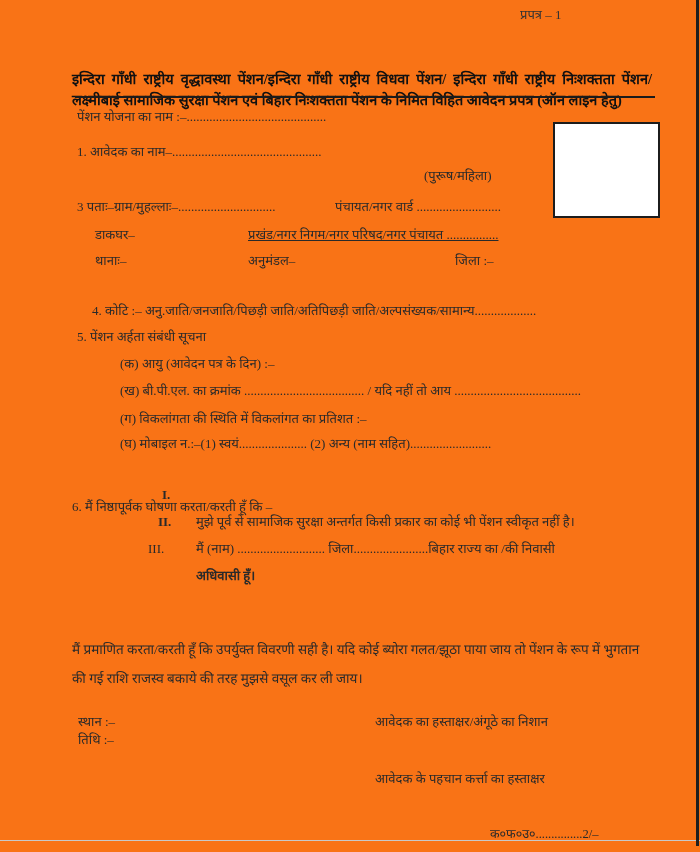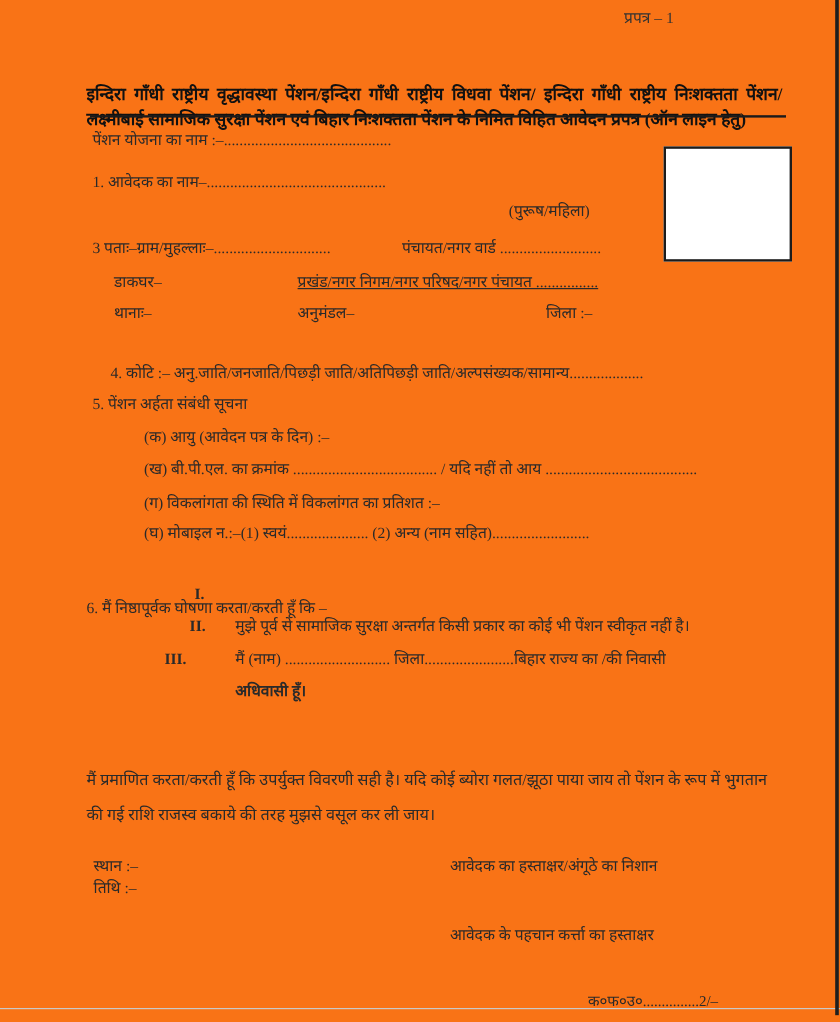--- a/index.html
+++ b/index.html
@@ -62,21 +62,21 @@
   <div class="line" style="top:410px;left:120px;">(ग) विकलांगता की स्थिति में विकलांगत का प्रतिशत :–</div>
   <div class="line" style="top:435px;left:120px;">(घ) मोबाइल न.:–(1) स्वयं..................... (2) अन्य (नाम सहित).........................</div>
 
   <div class="line" style="top:458px;left:72px;margin-top:40px;">6. मैं निष्ठापूर्वक घोषणा करता/करती हूँ कि –</div>
 
   <div class="line" style="top:486px;left:162px;font-weight:700;">I.</div>
 
   <div class="line" style="top:513px;left:158px;font-weight:700;">II.</div>
   <div class="line" style="top:513px;left:196px;">मुझे पूर्व से सामाजिक सुरक्षा अन्तर्गत किसी प्रकार का कोई  भी पेंशन स्वीकृत नहीं है।</div>
 
-  <div class="line" style="top:540px;left:137px;font-weight:700;">III.</div>
+  <div class="line" style="top:540px;left:148px;font-weight:400;">III.</div>
   <div class="line" style="top:540px;left:196px;">मैं (नाम) ........................... जिला.......................बिहार राज्य का /की निवासी</div>
   <div class="line" style="top:567px;left:196px;font-weight:bold;">अधिवासी हूँ।</div>
 
   <div class="cert">मैं प्रमाणित करता/करती हूँ कि उपर्युक्त विवरणी सही है। यदि कोई ब्योरा गलत/झूठा पाया जाय तो पेंशन के रूप में भुगतान की गई राशि राजस्व बकाये की तरह मुझसे वसूल कर ली जाय।</div>
 
   <div class="line" style="top:713px;left:78px;">स्थान :–</div>
   <div class="line" style="top:731px;left:78px;">तिथि :–</div>
 
   <div class="line" style="top:713px;left:375px;">आवेदक का हस्ताक्षर/अंगूठे का निशान</div>
   <div class="line" style="top:770px;left:375px;">आवेदक के पहचान कर्त्ता का हस्ताक्षर</div>

